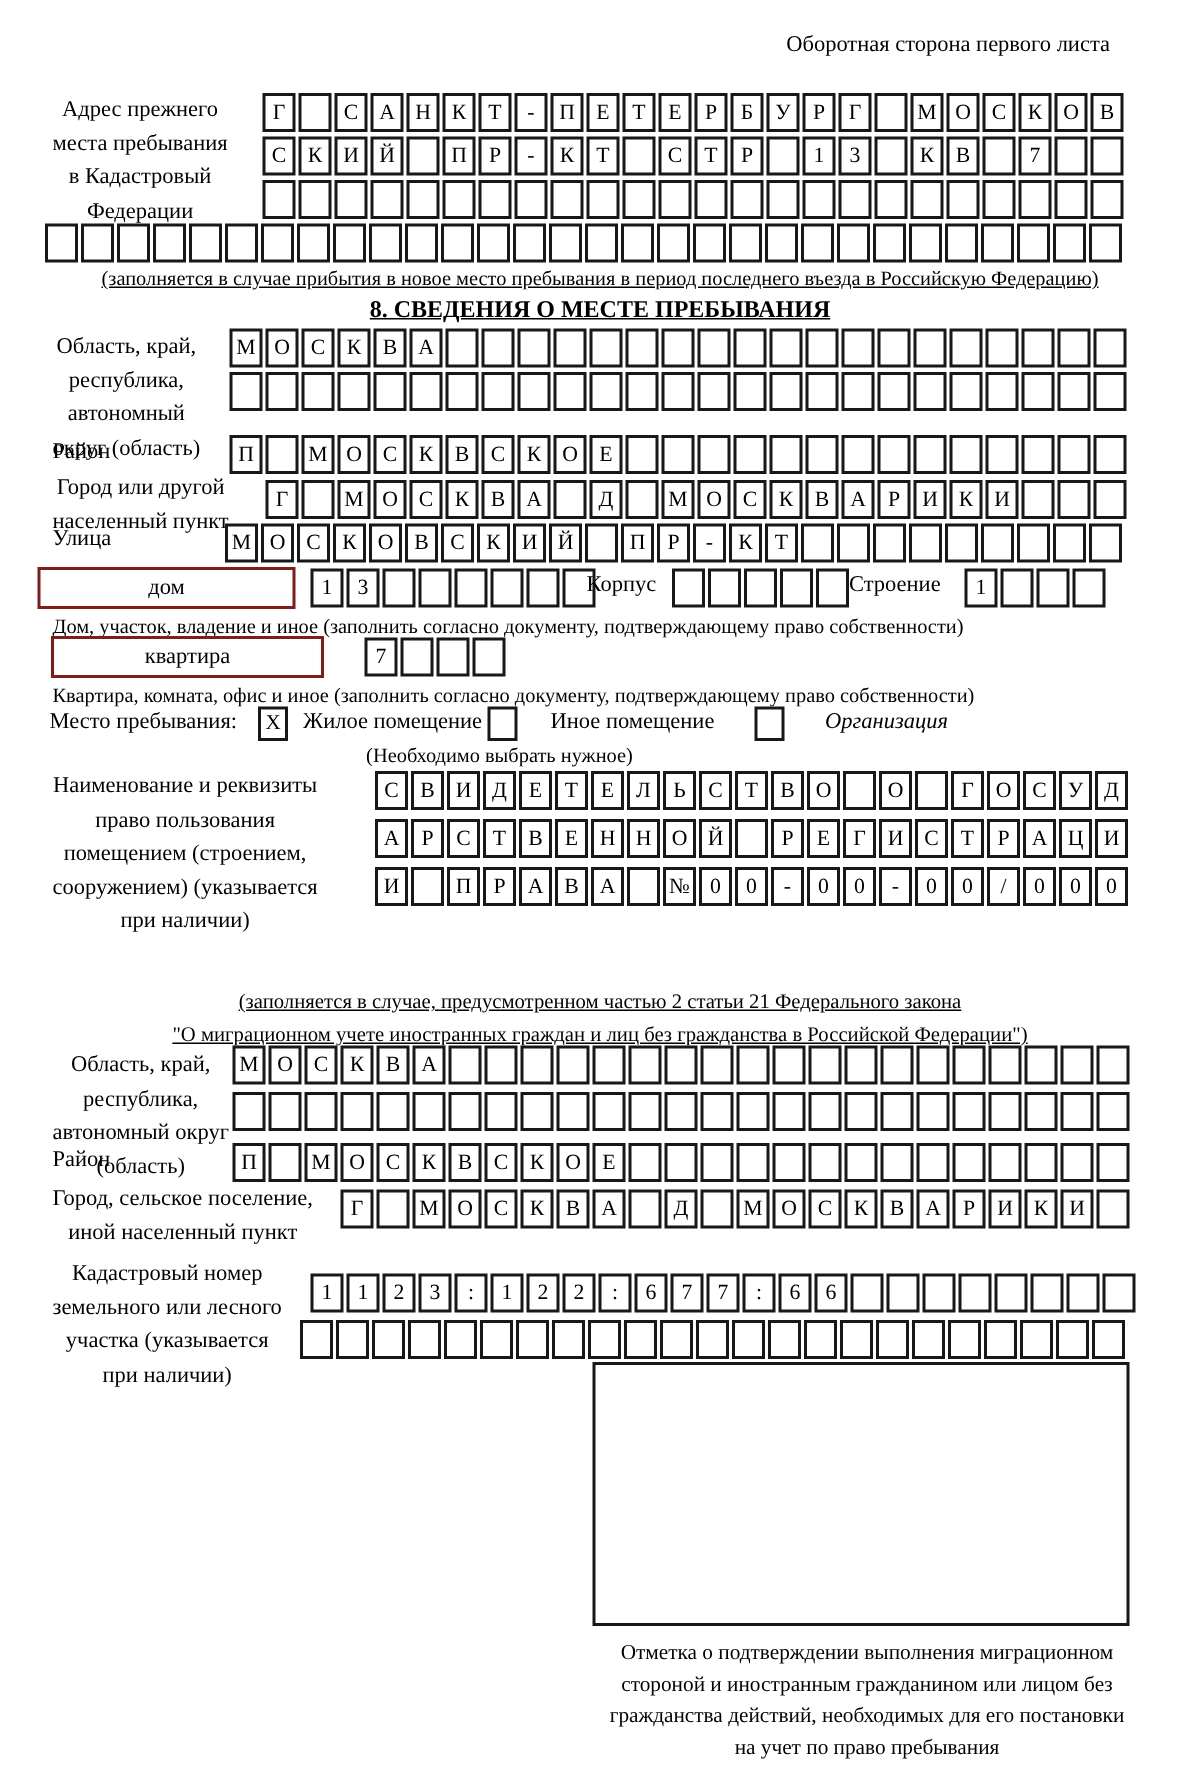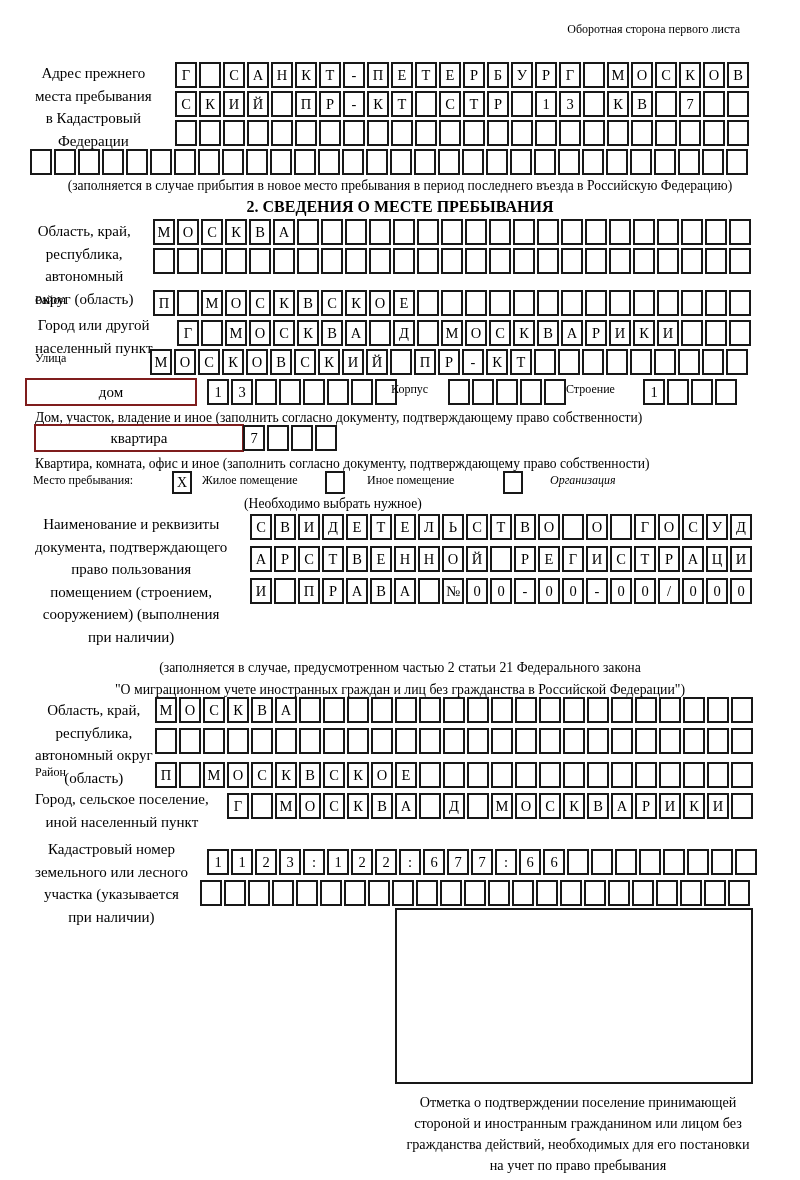--- a/index.html
+++ b/index.html
@@ -6,23 +6,23 @@
   .page{position:relative;width:800px;height:1180px;background:#ffffff;
         font-family:"Liberation Serif",serif;color:#000;overflow:hidden;}
   .abs{position:absolute;}
   .label-col div{font-size:15px;line-height:22.5px;white-space:nowrap;text-align:center;}
   .cells{display:flex;}
   .cell{width:22px;height:26px;border:2px solid #181818;box-sizing:border-box;
         margin-right:2px;display:flex;align-items:center;justify-content:center;
         font-size:14.5px;background:#fff;flex:0 0 auto;}
   .widebox{border:2px solid #7f1d1d;box-sizing:border-box;height:28px;
         display:flex;align-items:center;justify-content:center;font-size:15px;background:#fff;}
-  .inline-label{font-size:12px;white-space:nowrap;}
+  .inline-label{font-size:15px;white-space:nowrap;}
   .caption{font-size:13.6px;white-space:nowrap;}
-  .center{left:0;width:800px;text-align:center;}
+  .center{left:0;width:800px;text-align:center;text-decoration:underline;}
   .h-bold{font-weight:bold;font-size:16px;}
   .checkbox{position:absolute;width:20px;height:23px;border:2px solid #181818;box-sizing:border-box;
         text-align:center;font-size:14px;line-height:19px;background:#fff;}
   .note-lines div{font-size:13.8px;line-height:22px;text-align:center;}
   .conf-caption div{font-size:14.2px;line-height:21px;text-align:center;}
   .bigbox{border:2px solid #181818;box-sizing:border-box;background:#fff;}
 </style>
 </head>
 <body>
 
@@ -141,21 +141,21 @@
       <span class="cell"></span>
       <span class="cell"></span>
       <span class="cell"></span>
       <span class="cell"></span>
       <span class="cell"></span>
       <span class="cell"></span>
       <span class="cell"></span>
     </div>
   <div class="abs caption center" style="top:178px;">(заполняется в случае прибытия в новое место пребывания в период последнего въезда в Российскую Федерацию)</div>
 
-  <div class="abs h-bold center" style="top:198px;">2. СВЕДЕНИЯ О МЕСТЕ ПРЕБЫВАНИЯ</div>
+  <div class="abs h-bold center" style="top:198px;">8. СВЕДЕНИЯ О МЕСТЕ ПРЕБЫВАНИЯ</div>
 
   <div class="abs label-col" style="left:35px;top:220px;">
       <div>Область, край,</div>
       <div>республика,</div>
       <div>автономный</div>
       <div>округ (область)</div>
     </div>
   <div class="abs cells" style="left:153px;top:219px;">
       <span class="cell">М</span>
       <span class="cell">О</span>
@@ -321,21 +321,21 @@
     </div>
   <div class="abs inline-label" style="left:566px;top:382px;">Строение</div>
   <div class="abs cells" style="left:643px;top:379px;">
       <span class="cell">1</span>
       <span class="cell"></span>
       <span class="cell"></span>
       <span class="cell"></span>
     </div>
   <div class="abs caption" style="left:35px;top:410px;">Дом, участок, владение и иное (заполнить согласно документу, подтверждающему право собственности)</div>
 
-  <div class="abs widebox" style="left:34px;top:424px;width:210px;">квартира</div>
+  <div class="abs widebox" style="left:34px;top:424px;width:182px;">квартира</div>
   <div class="abs cells" style="left:243px;top:425px;">
       <span class="cell">7</span>
       <span class="cell"></span>
       <span class="cell"></span>
       <span class="cell"></span>
     </div>
   <div class="abs caption" style="left:35px;top:456px;">Квартира, комната, офис и иное (заполнить согласно документу, подтверждающему право собственности)</div>
 
   <div class="abs" style="left:0;top:470px;width:800px;height:28px;">
     <span class="abs inline-label" style="left:33px;top:3px;">Место пребывания:</span>
@@ -343,24 +343,23 @@
     <span class="abs inline-label" style="left:202px;top:3px;">Жилое помещение</span>
     <span class="checkbox" style="left:325px;top:1px;"></span>
     <span class="abs inline-label" style="left:367px;top:3px;">Иное помещение</span>
     <span class="checkbox" style="left:503px;top:1px;"></span>
     <span class="abs inline-label" style="left:550px;top:3px;font-style:italic;">Организация</span>
   </div>
   <div class="abs caption" style="left:133px;top:496px;width:400px;text-align:center;">(Необходимо выбрать нужное)</div>
 
   <div class="abs label-col" style="left:35px;top:513px;">
       <div>Наименование и реквизиты</div>
-      <div>документа, подтверждающего</div>
       <div>право пользования</div>
       <div>помещением (строением,</div>
-      <div>сооружением) (выполнения</div>
+      <div>сооружением) (указывается</div>
       <div>при наличии)</div>
     </div>
   <div class="abs cells" style="left:250px;top:514px;">
       <span class="cell">С</span>
       <span class="cell">В</span>
       <span class="cell">И</span>
       <span class="cell">Д</span>
       <span class="cell">Е</span>
       <span class="cell">Т</span>
       <span class="cell">Е</span>
@@ -602,19 +601,19 @@
       <span class="cell"></span>
       <span class="cell"></span>
       <span class="cell"></span>
       <span class="cell"></span>
       <span class="cell"></span>
       <span class="cell"></span>
     </div>
 
   <div class="abs bigbox" style="left:395px;top:908px;width:358px;height:176px;"></div>
   <div class="abs conf-caption" style="left:378px;top:1092px;width:400px;">
-      <div>Отметка о подтверждении поселение принимающей</div>
+      <div>Отметка о подтверждении выполнения миграционном</div>
       <div>стороной и иностранным гражданином или лицом без</div>
       <div>гражданства действий, необходимых для его постановки</div>
       <div>на учет по право пребывания</div>
     </div>
 
 </div>
 
 </body></html>

